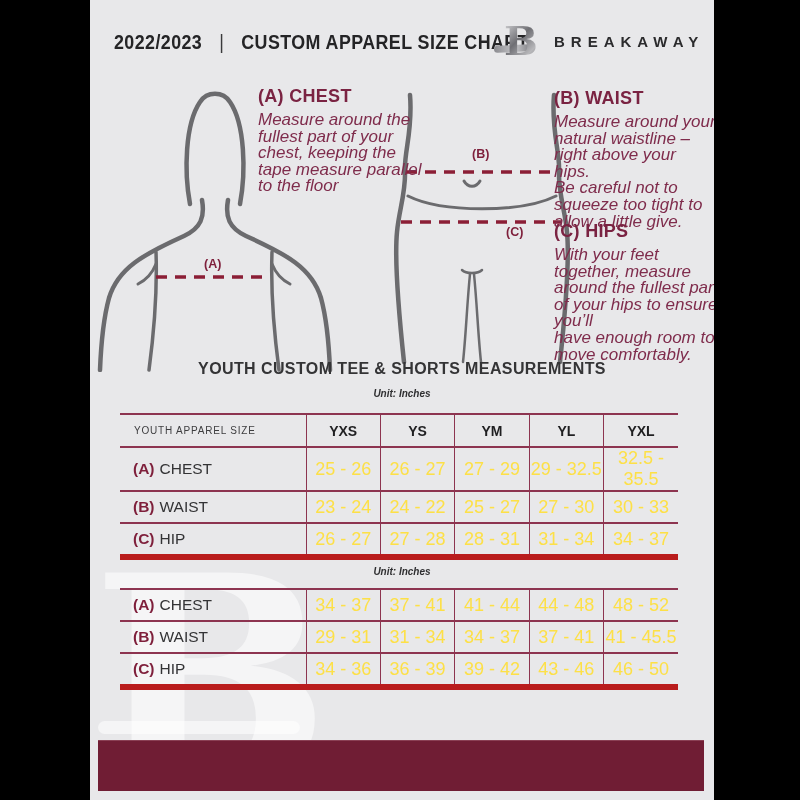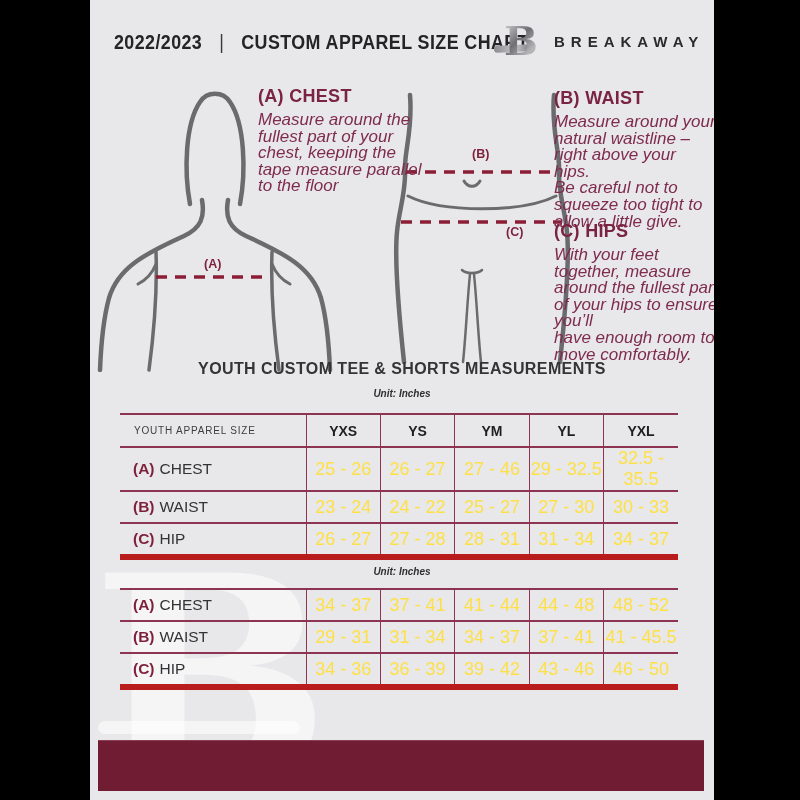--- a/index.html
+++ b/index.html
@@ -160,21 +160,21 @@
       <th class="col">YXS</th>
       <th class="col">YS</th>
       <th class="col">YM</th>
       <th class="col">YL</th>
       <th class="col">YXL</th>
     </tr>
     <tr>
       <td class="lbl"><span class="pfx">(A)</span><span>CHEST</span></td>
       <td>25 - 26</td>
       <td>26 - 27</td>
-      <td>27 - 46</td>
+      <td>27 - 29</td>
       <td>29 - 32.5</td>
       <td>32.5 - 35.5</td>
     </tr>
     <tr>
       <td class="lbl"><span class="pfx">(B)</span><span>WAIST</span></td>
       <td>23 - 24</td>
       <td>24 - 22</td>
       <td>25 - 27</td>
       <td>27 - 30</td>
       <td>30 - 33</td>

